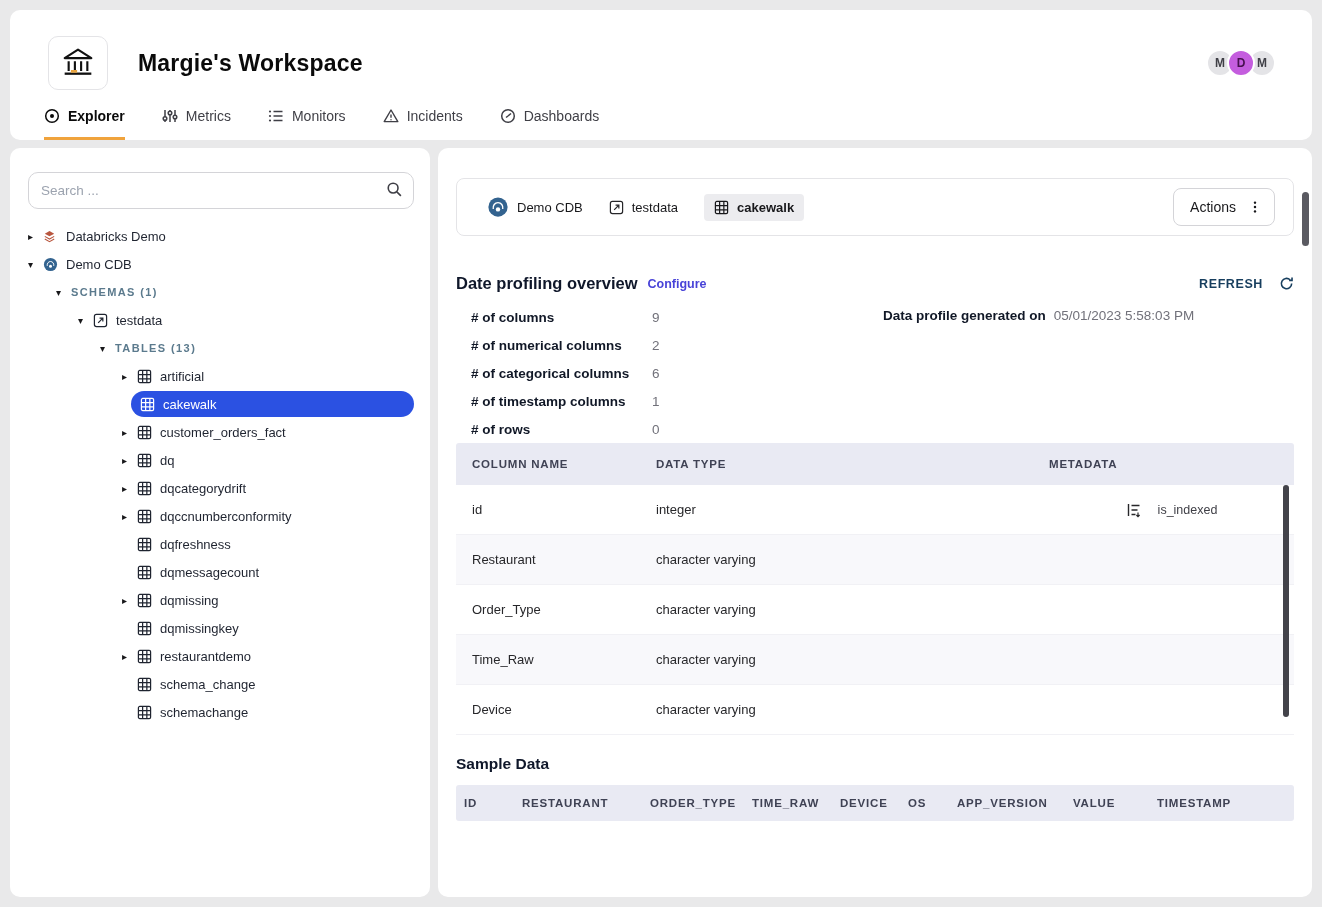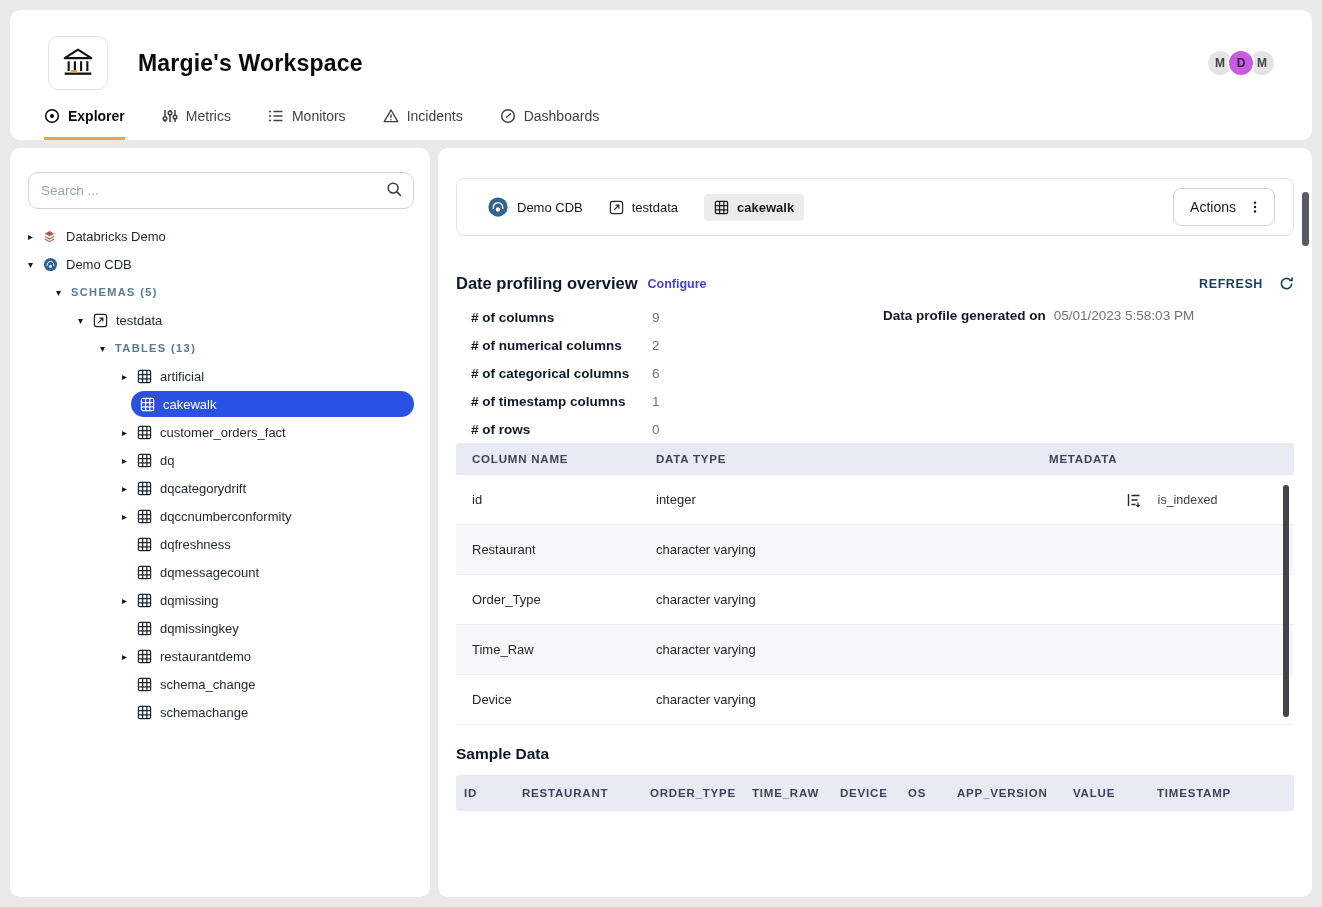--- a/index.html
+++ b/index.html
@@ -52,21 +52,21 @@
   .stat-row { display:flex; align-items:center; height:28px; }
   .stat-label { width:181px; font-size:13.5px; font-weight:700; color:#111827; }
   .stat-value { font-size:13.5px; color:#71717a; }
   .generated { position:absolute; left:412px; top:5px; font-size:13.5px; display:flex; }
   .generated .gl2 { font-weight:700; color:#111827; }
   .generated .gv { color:#71717a; margin-left:8px; }
   .section-title { margin:28px 18px 12px; font-size:15.5px; font-weight:700; color:#0f172a; }
   #sample-title { margin-top:20px; }
 
   .schema-table { margin:0 18px; position:relative; }
-  .thead { display:flex; align-items:center; height:32px; background:#e9eaf3; border-radius:3px 3px 0 0; }
+  .thead { display:flex; align-items:center; height:42px; background:#e9eaf3; border-radius:3px 3px 0 0; }
   .th, .td { font-size:11.5px; }
   .th { font-weight:700; letter-spacing:.8px; color:#3f4254; }
   .c1 { width:200px; padding-left:16px; } .c2 { width:393px; } .c3 { flex:1; }
   .trow { display:flex; align-items:center; height:50px; border-bottom:1px solid #f1f1f5; }
   .trow:nth-child(odd) { background:#f8f8fb; }
   .td { font-size:13px; color:#27272a; }
   .meta-cell { display:flex; align-items:center; gap:16px; font-size:12.5px; color:#3f3f46;justify-content:center; }
   .tsb { position:absolute; right:5px; top:42px; width:6px; height:232px; background:#43434a; border-radius:3px; cursor:pointer; }
 
   .sample-head { margin:0 18px; display:flex; align-items:center; height:36px; background:#e9eaf3; border-radius:3px; padding-left:8px; }
@@ -180,21 +180,21 @@
             <circle cx="12" cy="12" r="10.5" fill="#33638f"></circle>
             <path d="M6.8 14.2c-.6-3.8 1.7-7 5.2-7s5.8 3.2 5.2 7" stroke="#fff" stroke-width="1.5" fill="none"></path>
             <circle cx="12" cy="14.6" r="2.4" fill="#fff"></circle>
           </svg>
       </span>
       <span class="tl">Demo CDB</span>
     </div>
 
     <div class="ti lvl1">
       <span class="caret">▾</span>
-      <span class="gl">SCHEMAS (5)</span>
+      <span class="gl">SCHEMAS (1)</span>
     </div>
 
     <div class="ti lvl2">
       <span class="caret">▾</span>
       <span class="ic">
         <svg class="tsvg" viewBox="0 0 16 16">
             <rect x="1.5" y="1.5" width="13" height="13" rx="2.2"></rect>
             <path d="M5.5 10.5 10.5 5.5M7 5.5h3.5V9"></path>
           </svg>
       </span>

